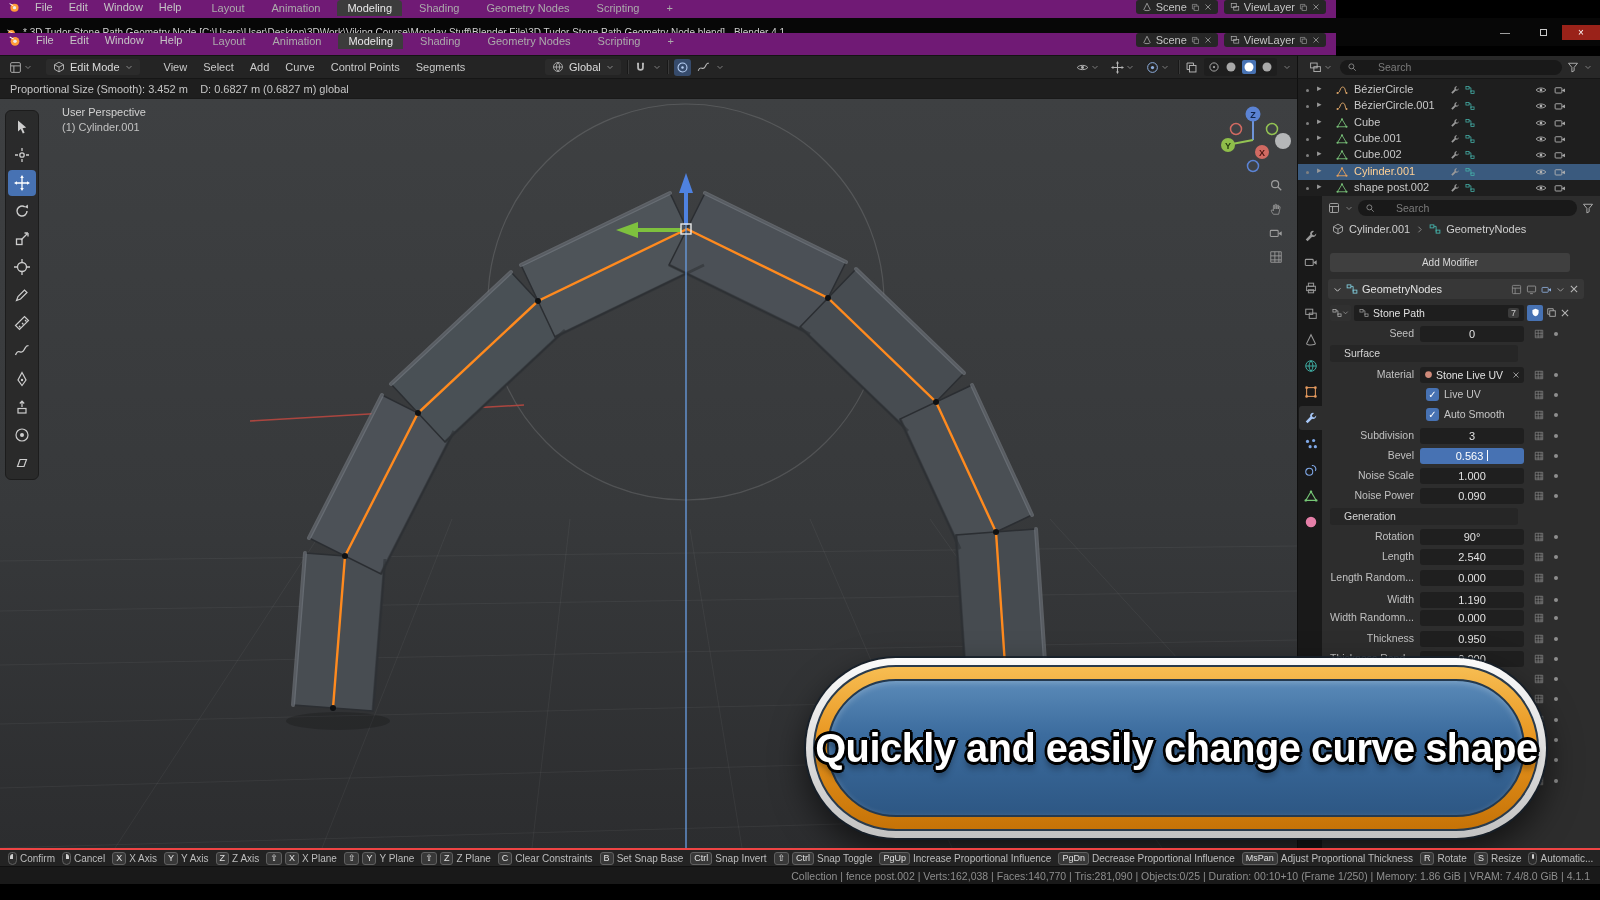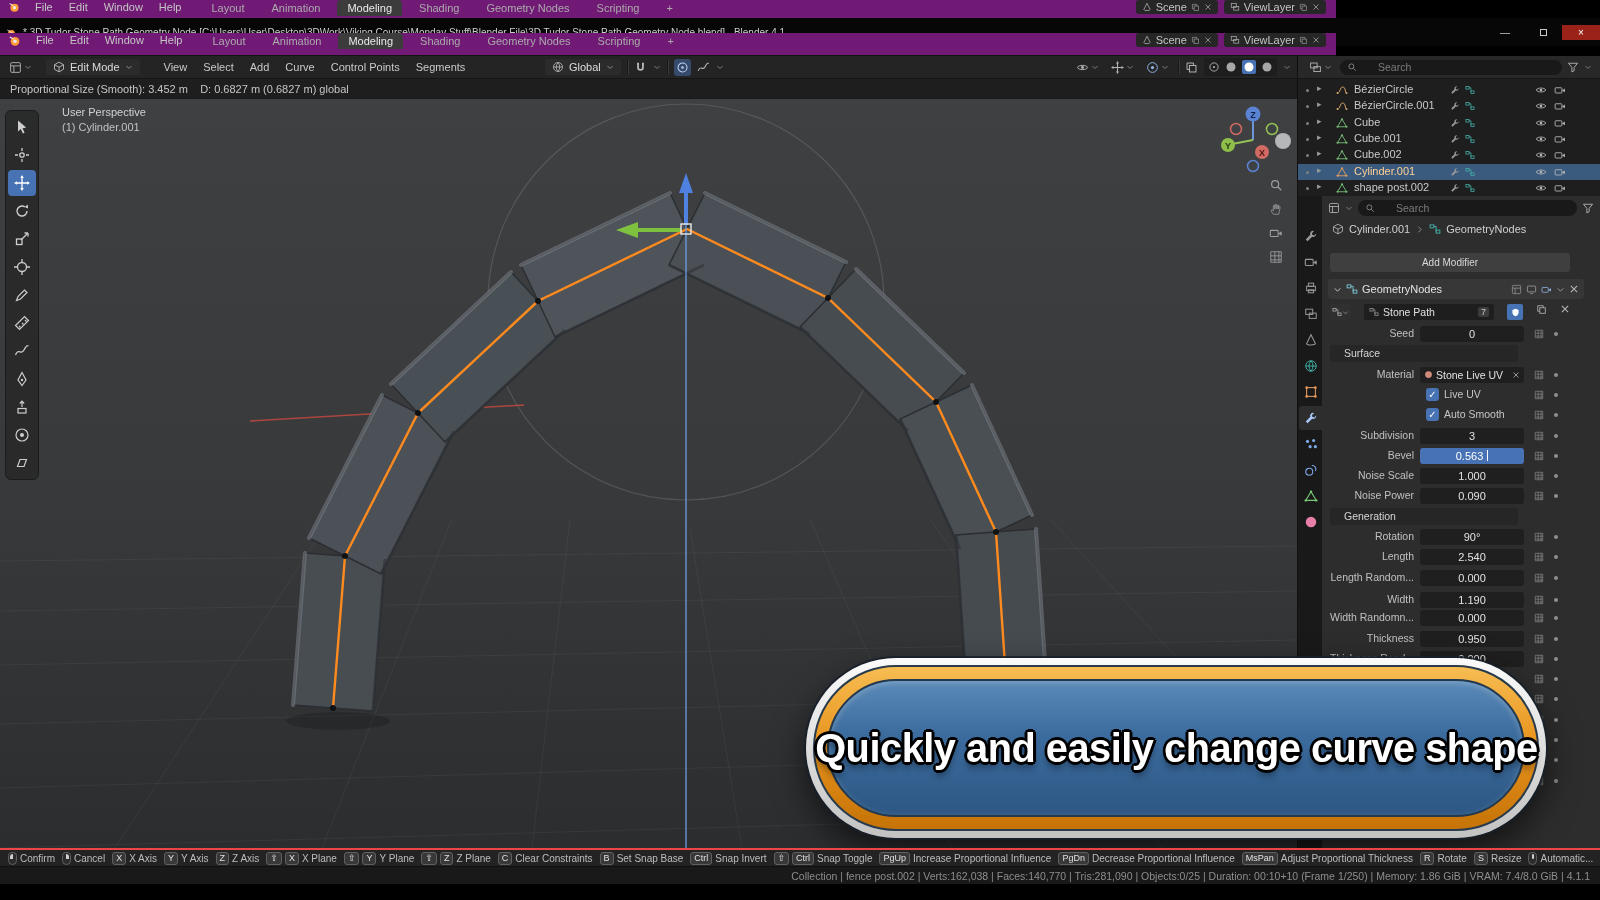--- a/index.html
+++ b/index.html
@@ -923,21 +923,21 @@
     <svg class="ic" style="width:11px;height:11px;color:#8fb0e0">
         <use href="#s-cam"></use>
       </svg>
     <svg class="ic" style="width:9px;height:9px;color:#9a9a9a">
         <use href="#s-chev"></use>
       </svg>
     <svg class="ic" style="width:10px;height:10px;color:#b5b5b5">
         <use href="#s-x"></use>
       </svg>
   </div>
-  <div style="position:absolute;top:108px;left:8px;width:240px;height:17px;display:flex;align-items:flex-start;gap:13px">
+  <div style="position:absolute;top:108px;left:8px;width:240px;height:17px;display:flex;align-items:center;gap:3px">
     <span style="display:flex;align-items:center;background:#303030;border-radius:2px;height:16px;padding:0 2px">
       <svg class="ic" style="width:10px;height:10px;color:#b0b0b0">
           <use href="#s-nodes"></use>
         </svg>
       <svg class="ic" style="width:7px;height:7px;color:#9a9a9a">
           <use href="#s-chev"></use>
         </svg>
     </span>
     <span style="flex:1;display:flex;align-items:center;gap:4px;background:#1e1e1e;border-radius:2px;height:16px;padding:0 5px">
       <svg class="ic" style="width:10px;height:10px;color:#9a9a9a">

